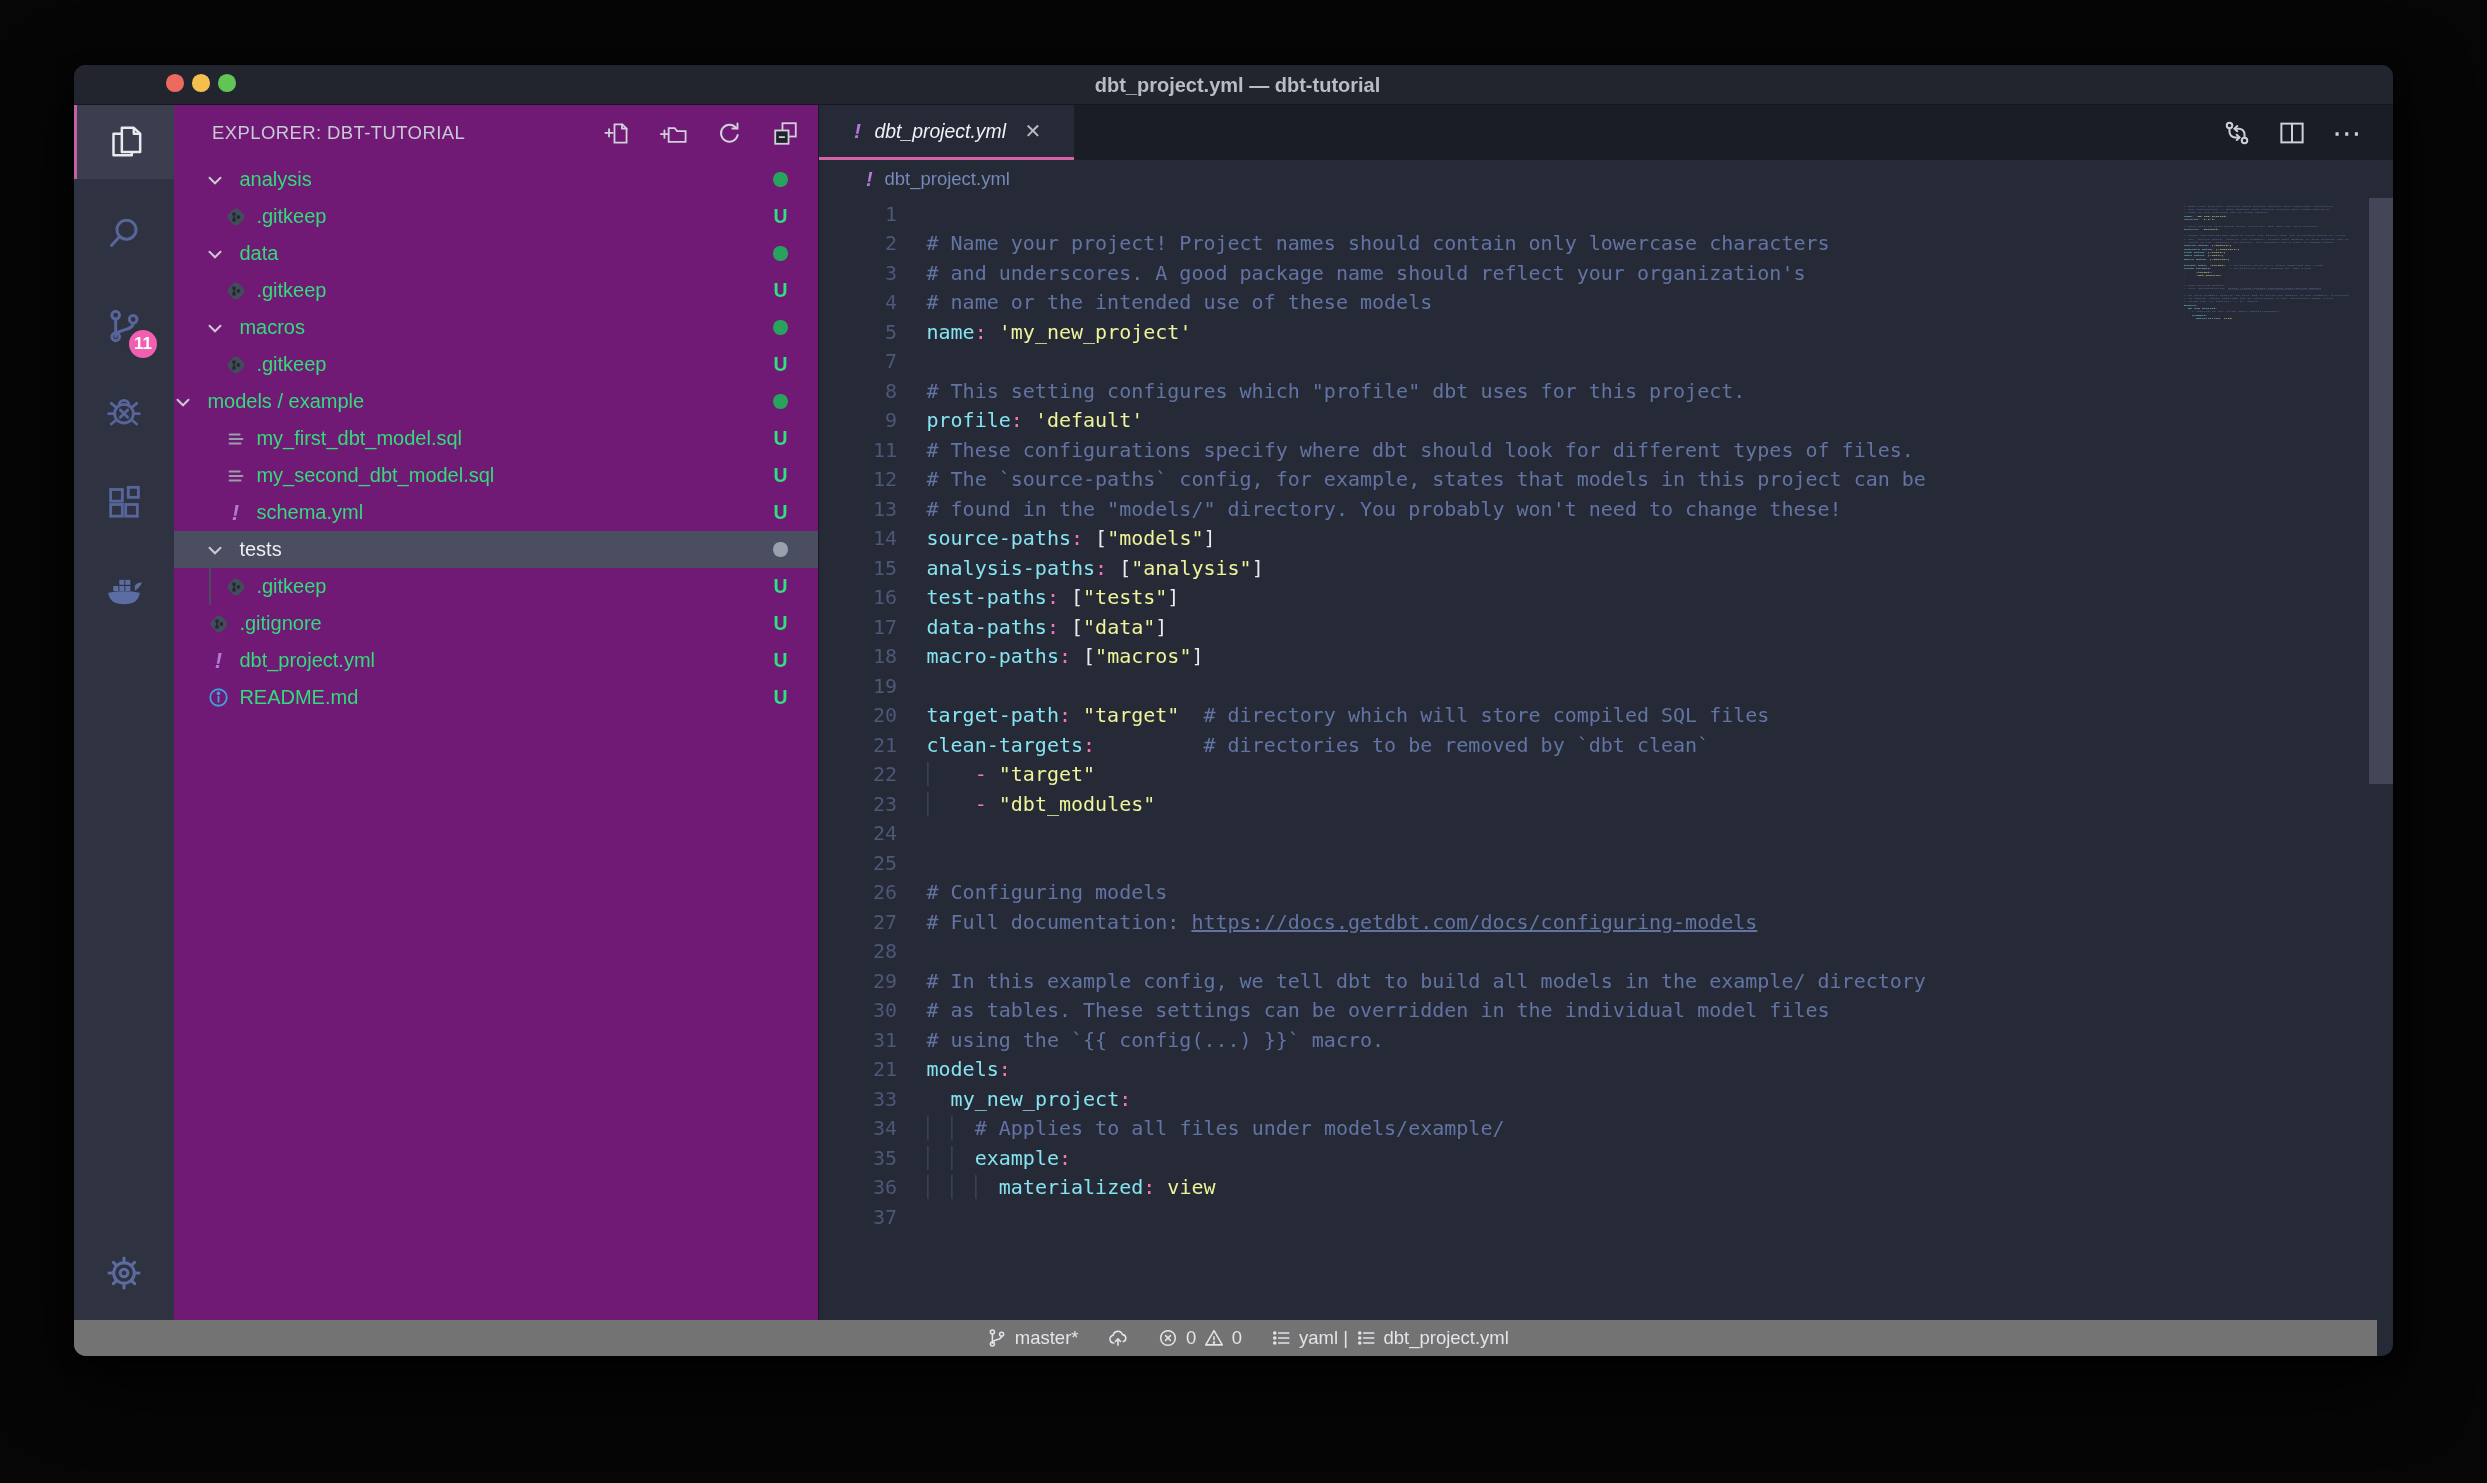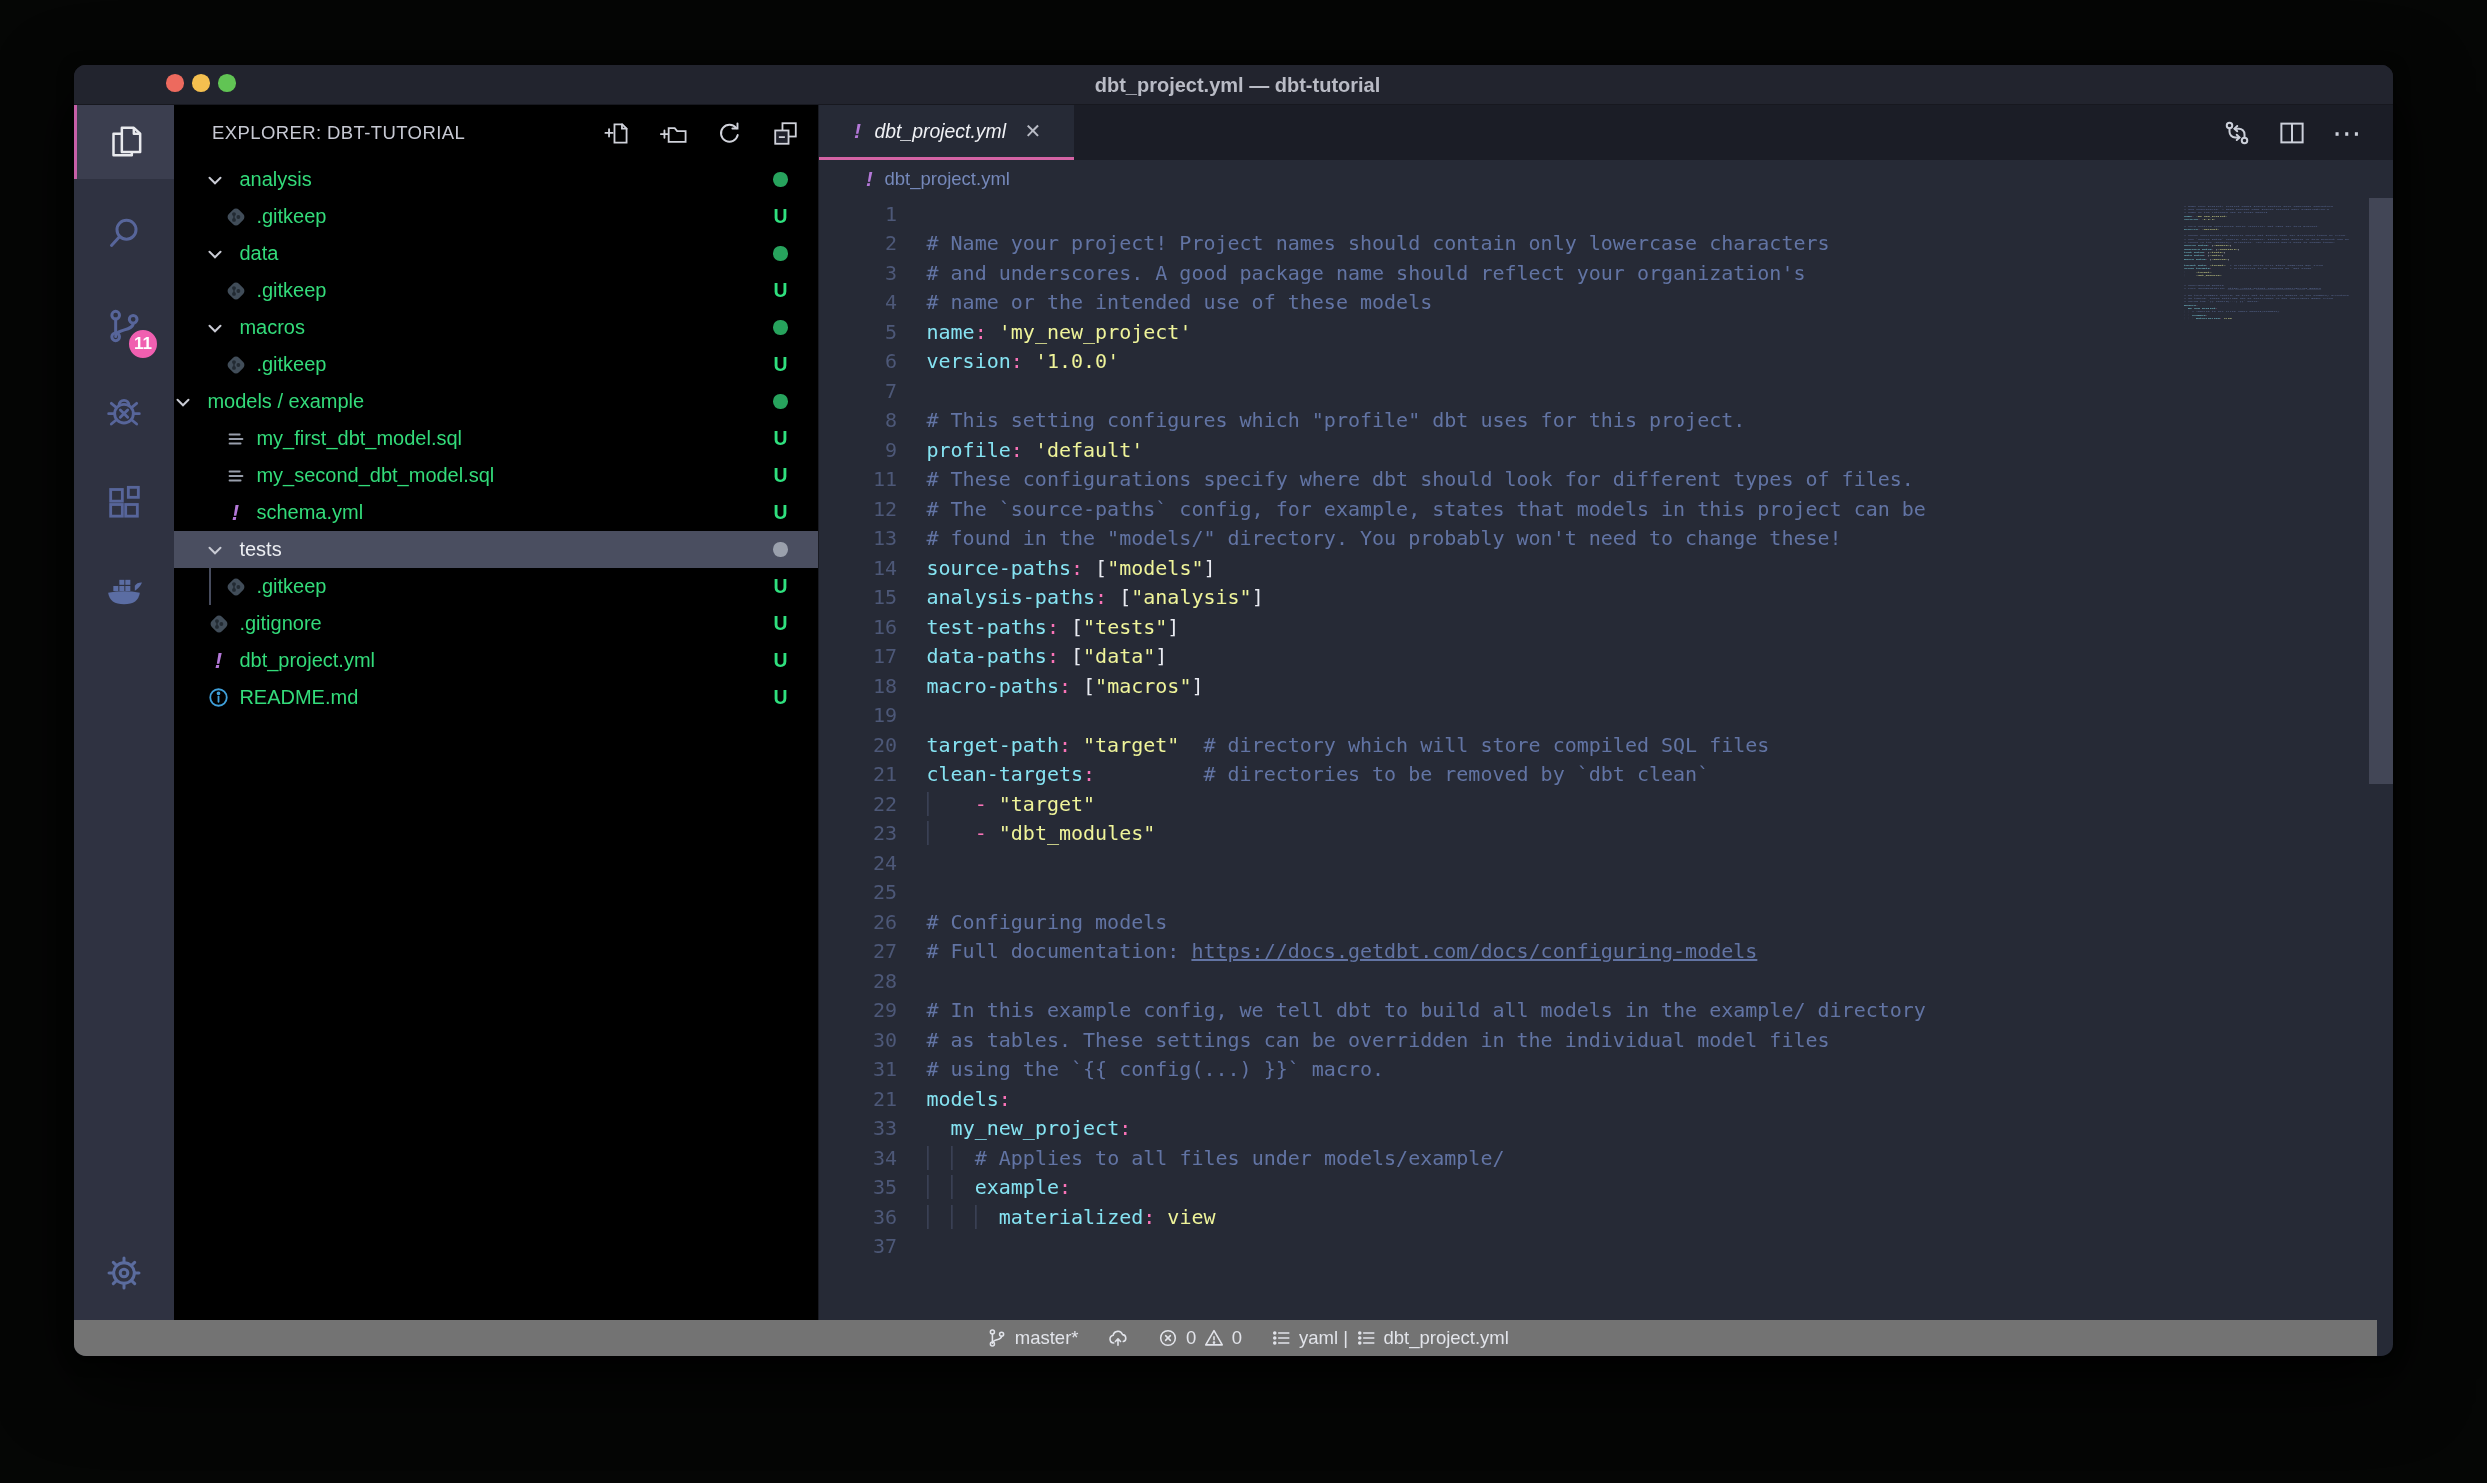--- a/index.html
+++ b/index.html
@@ -24,21 +24,21 @@
   
   .activitybar { position:relative; width:100px; background:#2f3241; flex:none; }
   .ab-item { position:absolute; left:0; width:100px; height:74px; display:flex; align-items:center; justify-content:center; }
   .ab-item.active { background:#3b3e4f; border-left:3.4px solid #c75fa8; }
   .ab-item svg { width:40px; height:40px; }
   .scm-badge { position:absolute; right:15px; bottom:3.4px; min-width:32px; height:32px; border-radius:16px;
     background:#f05fb0; border:2.5px solid #2f3241; color:#fff; font-size:17px; font-weight:bold;
     display:flex; align-items:center; justify-content:center; }
 
   
-  .sidebar { position:relative; width:645px; background:#000000; flex:none; border-right:0.8px solid #191b23; }
+  .sidebar { position:relative; width:645px; background:#701a75; flex:none; border-right:0.8px solid #191b23; }
   .sb-header { position:relative; height:56px; display:flex; align-items:center; }
   .sb-title { margin-left:38px; color:#c7c9d3; font-size:18.5px; letter-spacing:0.4px; }
   .sb-actions { position:absolute; right:18.5px; top:0; height:56px; display:flex; align-items:center; gap:27px; }
   .sb-actions svg { width:29px; height:29px; }
 
   .tree { position:absolute; top:56px; left:0; right:0; }
   .trow { position:relative; height:37px; display:flex; align-items:center; font-size:20px; color:#33db7a; }
   .trow.selected { background:#4a4e60; color:#eceef2; }
   .trow .chev { width:22px; height:22px; flex:none; margin-right:6.7px; }
   .trow .ficon { width:25px; height:25px; flex:none; margin-right:8.4px; display:flex; align-items:center; justify-content:center; }
@@ -415,21 +415,20 @@
           <span class="bc-label">dbt_project.yml</span>
         </div>
 
         <div class="codearea">
           <div class="codelines" id="codelines">
               <div class="cl"><span class="ln">1</span><span class="ct"></span></div>
               <div class="cl"><span class="ln">2</span><span class="ct"><span class="tk-cm"># Name your project! Project names should contain only lowercase characters</span></span></div>
               <div class="cl"><span class="ln">3</span><span class="ct"><span class="tk-cm"># and underscores. A good package name should reflect your organization's</span></span></div>
               <div class="cl"><span class="ln">4</span><span class="ct"><span class="tk-cm"># name or the intended use of these models</span></span></div>
               <div class="cl"><span class="ln">5</span><span class="ct"><span class="tk-k">name</span><span class="tk-p">:</span><span class="tk-s"> 'my_new_project'</span></span></div>
-              <div class="cl"><span class="ln">6</span><span class="ct"><span class="tk-k">version</span><span class="tk-p">:</span><span class="tk-s"> '1.0.0'</span></span></div>
               <div class="cl"><span class="ln">7</span><span class="ct"></span></div>
               <div class="cl"><span class="ln">8</span><span class="ct"><span class="tk-cm"># This setting configures which "profile" dbt uses for this project.</span></span></div>
               <div class="cl"><span class="ln">9</span><span class="ct"><span class="tk-k">profile</span><span class="tk-p">:</span><span class="tk-s"> 'default'</span></span></div>
               <div class="cl"><span class="ln">11</span><span class="ct"><span class="tk-cm"># These configurations specify where dbt should look for different types of files.</span></span></div>
               <div class="cl"><span class="ln">12</span><span class="ct"><span class="tk-cm"># The `source-paths` config, for example, states that models in this project can be</span></span></div>
               <div class="cl"><span class="ln">13</span><span class="ct"><span class="tk-cm"># found in the "models/" directory. You probably won't need to change these!</span></span></div>
               <div class="cl"><span class="ln">14</span><span class="ct"><span class="tk-k">source-paths</span><span class="tk-p">:</span><span class="tk-w"> [</span><span class="tk-s">"models"</span><span class="tk-w">]</span></span></div>
               <div class="cl"><span class="ln">15</span><span class="ct"><span class="tk-k">analysis-paths</span><span class="tk-p">:</span><span class="tk-w"> [</span><span class="tk-s">"analysis"</span><span class="tk-w">]</span></span></div>
               <div class="cl"><span class="ln">16</span><span class="ct"><span class="tk-k">test-paths</span><span class="tk-p">:</span><span class="tk-w"> [</span><span class="tk-s">"tests"</span><span class="tk-w">]</span></span></div>
               <div class="cl"><span class="ln">17</span><span class="ct"><span class="tk-k">data-paths</span><span class="tk-p">:</span><span class="tk-w"> [</span><span class="tk-s">"data"</span><span class="tk-w">]</span></span></div>

